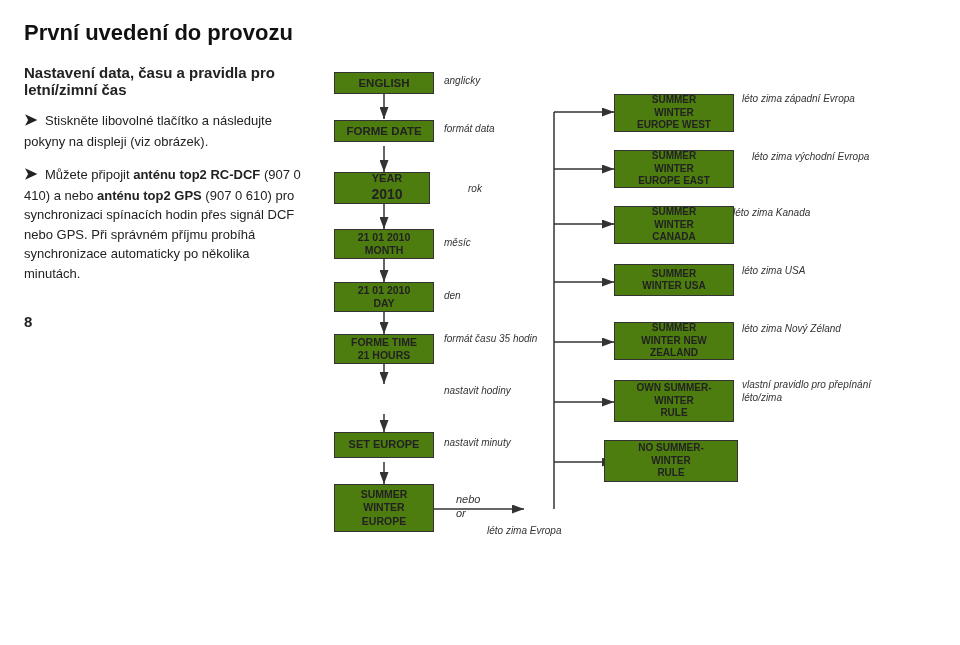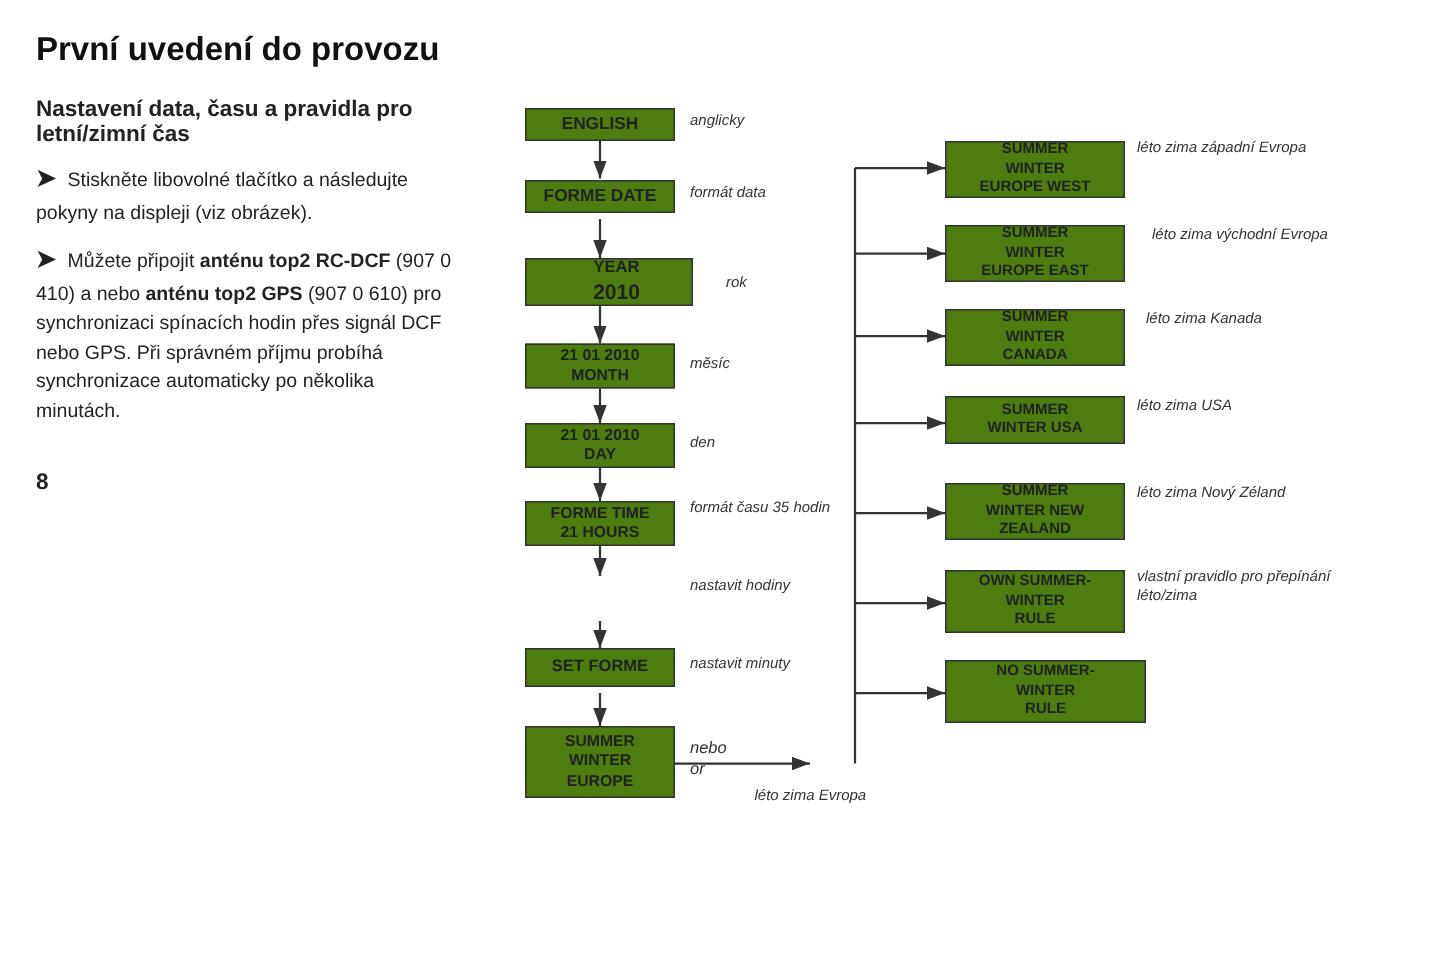--- a/index.html
+++ b/index.html
@@ -13,21 +13,21 @@
       padding: 20px 24px 20px 24px;
     }
     h1 {
       font-size: 22px;
       font-weight: bold;
       margin-bottom: 18px;
       color: #111;
     }
     .layout {
       display: flex;
-      gap: 36px;
+      gap: 20px;
       align-items: flex-start;
     }
     .left-col {
       width: 280px;
       flex-shrink: 0;
     }
     .left-col h2 {
       font-size: 15px;
       font-weight: bold;
       margin-bottom: 10px;
@@ -157,21 +157,21 @@
       </div>
 
       <div class="label-text" style="left:120px; top:10px;">anglicky</div>
 
       <div class="box" style="left:10px; top:56px; width:100px; height:22px;">
         <span>FORME DATE</span>
       </div>
 
       <div class="label-text" style="left:120px; top:58px;">formát data</div>
 
-      <div class="box" style="left:10px; top:108px; width:112px; height:32px; flex-direction:column; gap:0;padding-left:16px;">
+      <div class="box" style="left:10px; top:108px; width:96px; height:32px; flex-direction:column; gap:0;padding-left:16px;">
         <div style="font-size:11px;">YEAR</div>
         <div style="font-size:14px; font-weight:bold;">2010</div>
       </div>
 
       <div class="label-text" style="left:120px; top:118px;margin-left:24px;">rok</div>
 
       <div class="box" style="left:10px; top:165px; width:100px; height:30px; font-size:10.5px;">
         <span style="white-space:pre-line;">21 01 2010
 MONTH</span>
       </div>
@@ -191,32 +191,32 @@
       </div>
 
       <div class="label-text" style="left:120px; top:268px;">formát času
 35 hodin</div>
 
 
       <div class="label-text" style="left:120px; top:320px;">nastavit
 hodiny</div>
 
       <div class="box" style="left:10px; top:368px; width:100px; height:26px; font-size:11px;">
-        <span>SET FORME</span>
+        <span>SET EUROPE</span>
       </div>
 
       <div class="label-text" style="left:120px; top:372px;">nastavit minuty</div>
 
       <div class="box" style="left:10px; top:420px; width:100px; height:48px; font-size:10.5px;">
         <span style="white-space:pre-line;">SUMMER
 WINTER
 EUROPE</span>
       </div>
 
-      <div class="label-text" style="left:120px; top:428px; font-style:italic; font-size:11px;">
+      <div class="label-text" style="left:132px; top:428px; font-style:italic; font-size:11px;">
         <span>nebo</span><br>
         <span>or</span>
       </div>
 
       <div class="label-text" style="left:163px; top:460px;">léto
 zima
 Evropa</div>
 
       <div class="box" style="left:290px; top:30px; width:120px; height:38px; font-size:10px;">
         <span style="white-space:pre-line;">SUMMER
@@ -234,21 +234,21 @@
       </div>
       <div class="label-text" style="left:418px; top:86px;margin-left:10px;">léto
 zima
 východní Evropa</div>
 
       <div class="box" style="left:290px; top:142px; width:120px; height:38px; font-size:10px;">
         <span style="white-space:pre-line;">SUMMER
 WINTER
 CANADA</span>
       </div>
-      <div class="label-text" style="left:424px; top:142px;font-style:italic;">léto
+      <div class="label-text" style="left:409px; top:142px;font-style:italic;">léto
 zima
 Kanada</div>
 
       <div class="box" style="left:290px; top:200px; width:120px; height:32px; font-size:10px;">
         <span style="white-space:pre-line;">SUMMER
 WINTER USA</span>
       </div>
       <div class="label-text" style="left:418px; top:200px;">léto
 zima
 USA</div>
@@ -264,21 +264,21 @@
 
       <div class="box" style="left:290px; top:316px; width:120px; height:42px; font-size:10px;">
         <span style="white-space:pre-line;">OWN SUMMER-
 WINTER
 RULE</span>
       </div>
       <div class="label-text" style="left:418px; top:314px;">vlastní pravidlo
 pro přepínání
 léto/zima</div>
 
-      <div class="box" style="left:290px; top:376px; width:134px; height:42px; font-size:10px;">
+      <div class="box" style="left:280px; top:376px; width:134px; height:42px; font-size:10px;">
         <span style="white-space:pre-line;">NO SUMMER-
 WINTER
 RULE</span>
       </div>
 
     </div>
   </div>
 </div>
 
 </body></html>

